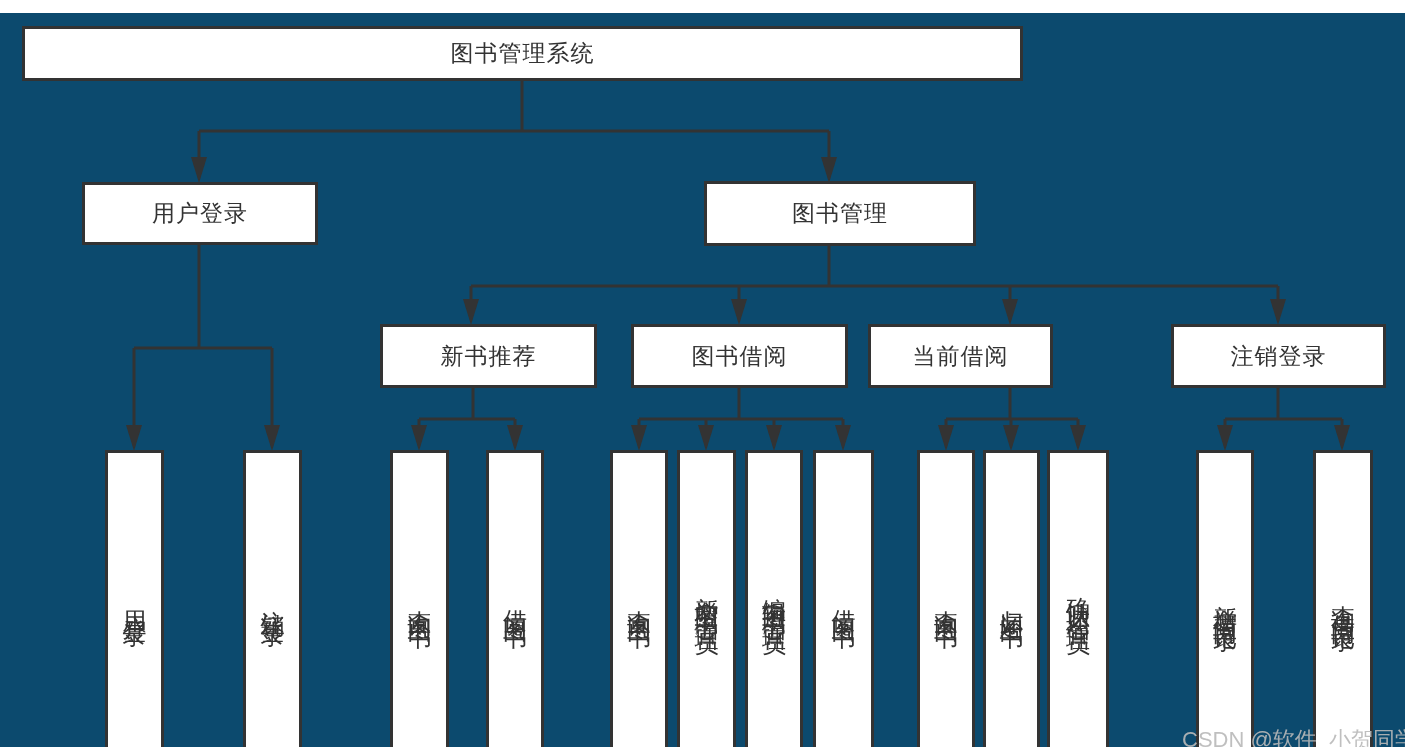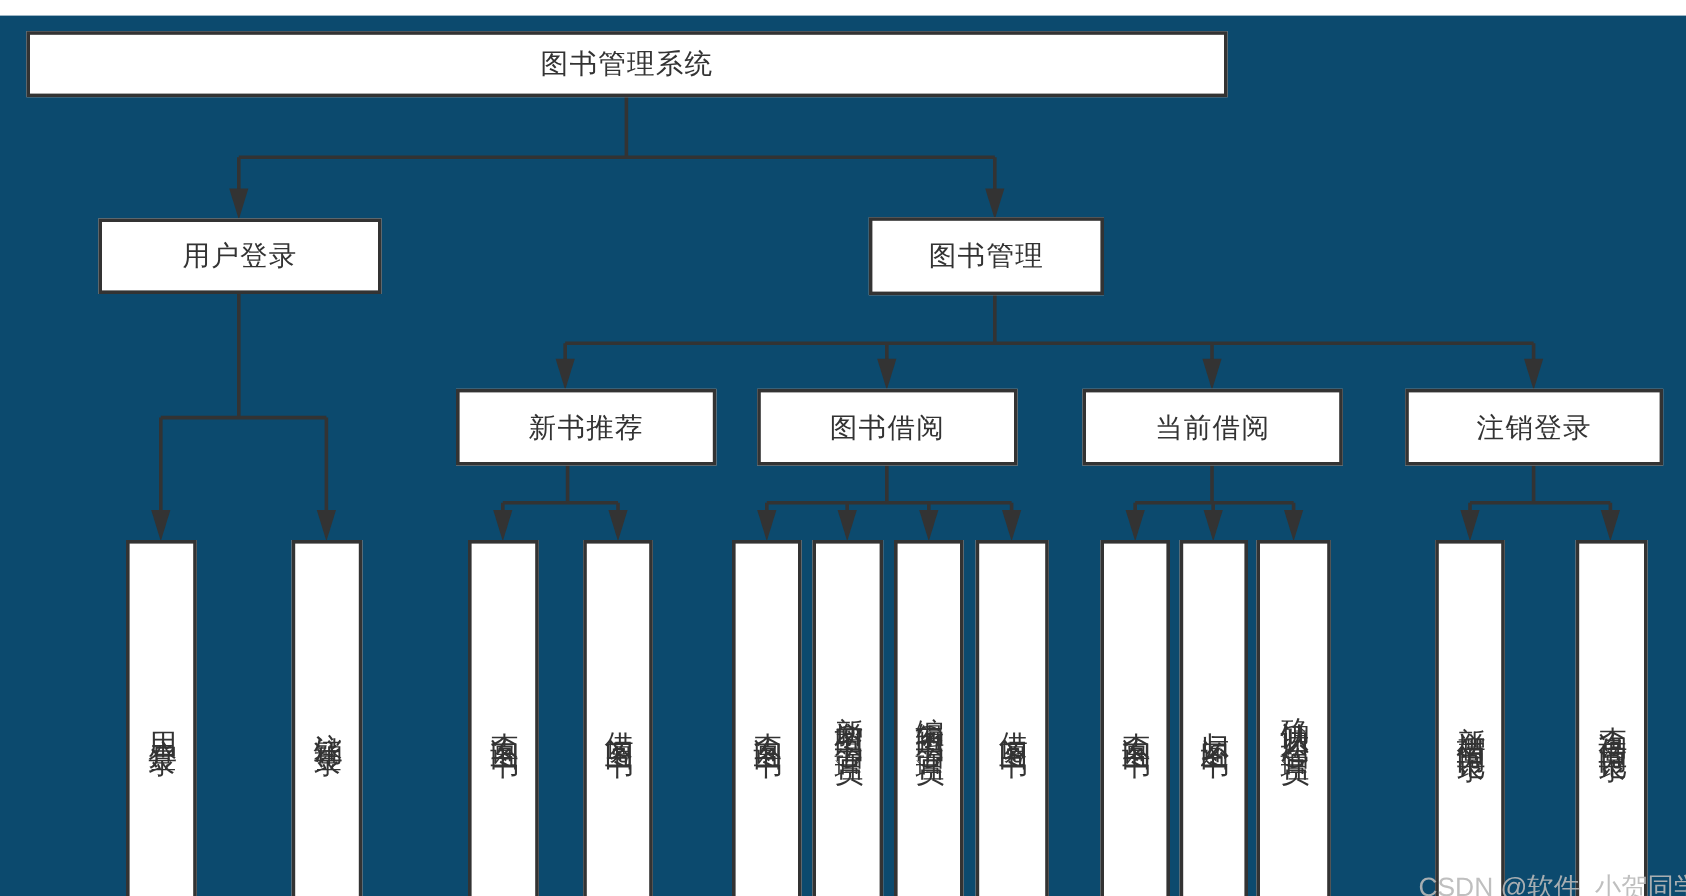--- a/index.html
+++ b/index.html
@@ -91,25 +91,25 @@
       <polygon points="1003,412 1019,412 1011,438"></polygon>
       <polygon points="1070,412 1086,412 1078,438"></polygon>
       <polygon points="1217,412 1233,412 1225,438"></polygon>
       <polygon points="1334,412 1350,412 1342,438"></polygon>
     </g>
   </svg>
 
   <div class="node hdr" style="left:22px;top:13px;width:1001px;height:55px">图书管理系统</div>
 
   <div class="node hdr" style="left:82px;top:169px;width:236px;height:63px">用户登录</div>
-  <div class="node hdr" style="left:724px;top:168px;width:196px;height:65px">图书管理</div>
+  <div class="node hdr" style="left:704px;top:168px;width:272px;height:65px">图书管理</div>
 
   <div class="node hdr" style="left:380px;top:311px;width:217px;height:64px">新书推荐</div>
   <div class="node hdr" style="left:631px;top:311px;width:217px;height:64px">图书借阅</div>
-  <div class="node hdr" style="left:902px;top:311px;width:217px;height:64px">当前借阅</div>
+  <div class="node hdr" style="left:868px;top:311px;width:185px;height:64px">当前借阅</div>
   <div class="node hdr" style="left:1171px;top:311px;width:215px;height:64px">注销登录</div>
 
   <div class="node leaf" style="left:105px;top:437px;width:59px;height:301px">用户登录</div>
   <div class="node leaf" style="left:243px;top:437px;width:59px;height:301px">注销登录</div>
 
   <div class="node leaf" style="left:390px;top:437px;width:59px;height:301px">查询图书</div>
   <div class="node leaf" style="left:486px;top:437px;width:58px;height:301px">借阅图书</div>
 
   <div class="node leaf" style="left:610px;top:437px;width:58px;height:301px">查询图书</div>
   <div class="node leaf" style="left:677px;top:437px;width:59px;height:301px">新增图书（管理员）</div>

